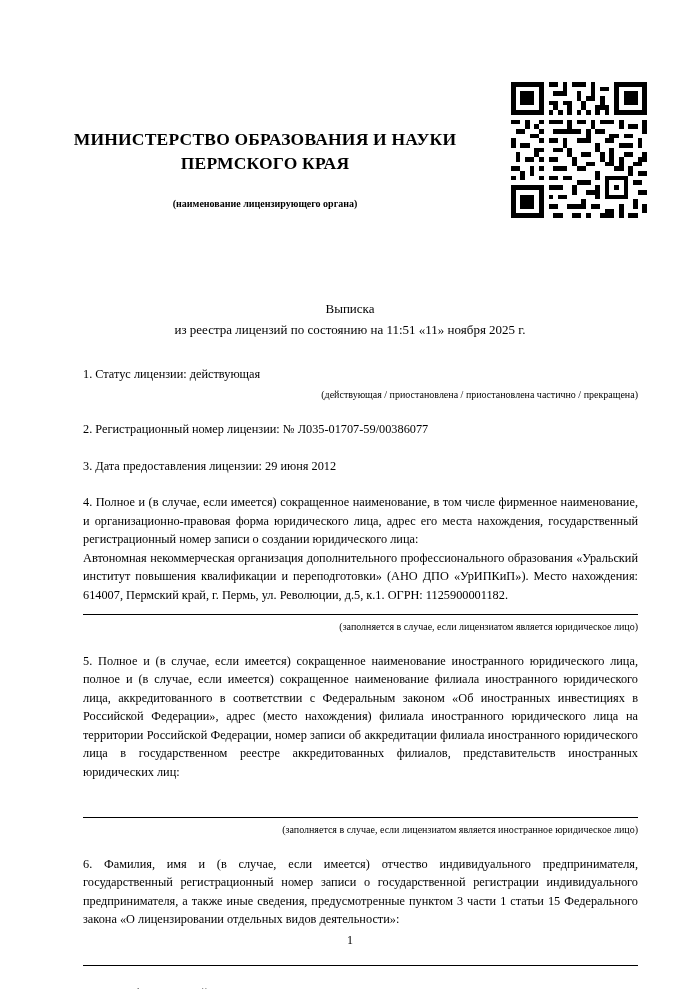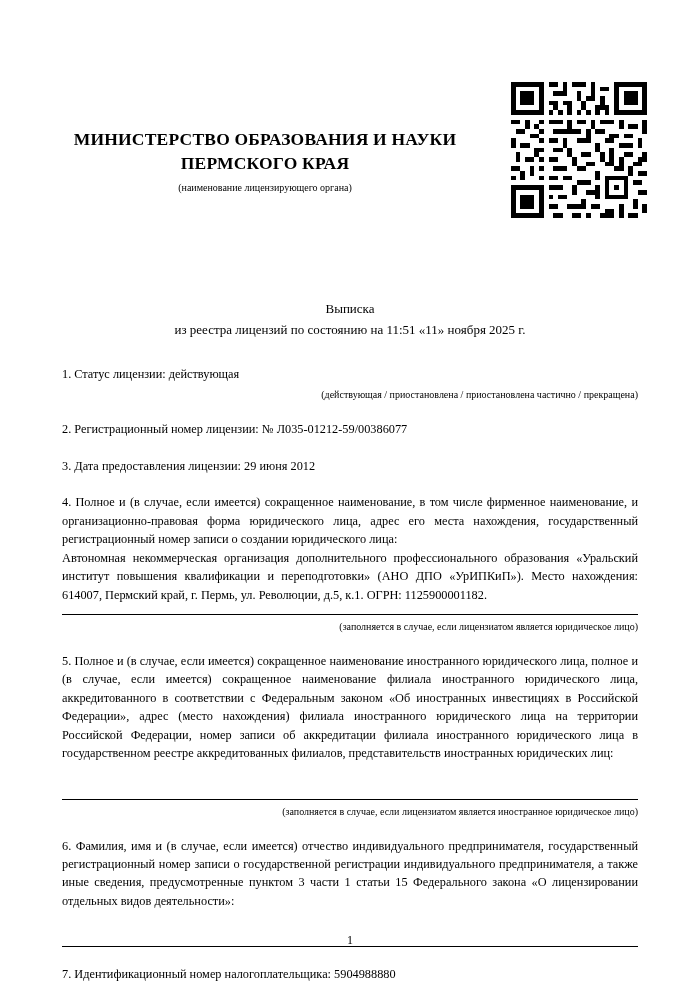--- a/index.html
+++ b/index.html
@@ -38,23 +38,23 @@
     width: 470px;
     text-align: center;
   }
   .header .line1 {
     font-size: 17.5px;
     font-weight: bold;
     letter-spacing: 0.2px;
     line-height: 1.35;
   }
   .header .sub {
-    margin-top: 7px;
+    margin-top: 23px;
     font-size: 10px;
-    font-weight: normal;
+    font-weight: bold;
   }
 
   .title-block {
     position: absolute;
     top: 298px;
     left: 0;
     width: 700px;
     text-align: center;
     font-size: 13px;
     line-height: 1.65;
@@ -63,20 +63,21 @@
   .content {
     position: absolute;
     top: 365px;
     left: 62px;
     width: 576px;
     font-size: 12.3px;
     line-height: 1.5;
   }
   .item {
     margin-bottom: 0;
+    margin-left: 21px;
   }
   .para {
     text-align: justify;
     text-justify: inter-word;
   }
   .note {
     text-align: right;
     font-size: 10px;
     margin-top: 4px;
   }
@@ -261,21 +262,21 @@
   <div class="content">
 
     <div class="item">
       <div class="para">1. Статус лицензии: действующая</div>
       <div class="note">(действующая / приостановлена / приостановлена частично / прекращена)</div>
     </div>
 
     <div class="gap-md"></div>
 
     <div class="item">
-      <div class="para">2. Регистрационный номер лицензии: № Л035-01212-59/00386077</div>
+      <div class="para">2. Регистрационный номер лицензии: № Л035-01707-59/00386077</div>
     </div>
 
     <div class="gap-md"></div>
 
     <div class="item">
       <div class="para">3. Дата предоставления лицензии: 29 июня 2012</div>
     </div>
 
     <div class="gap-md"></div>
 

